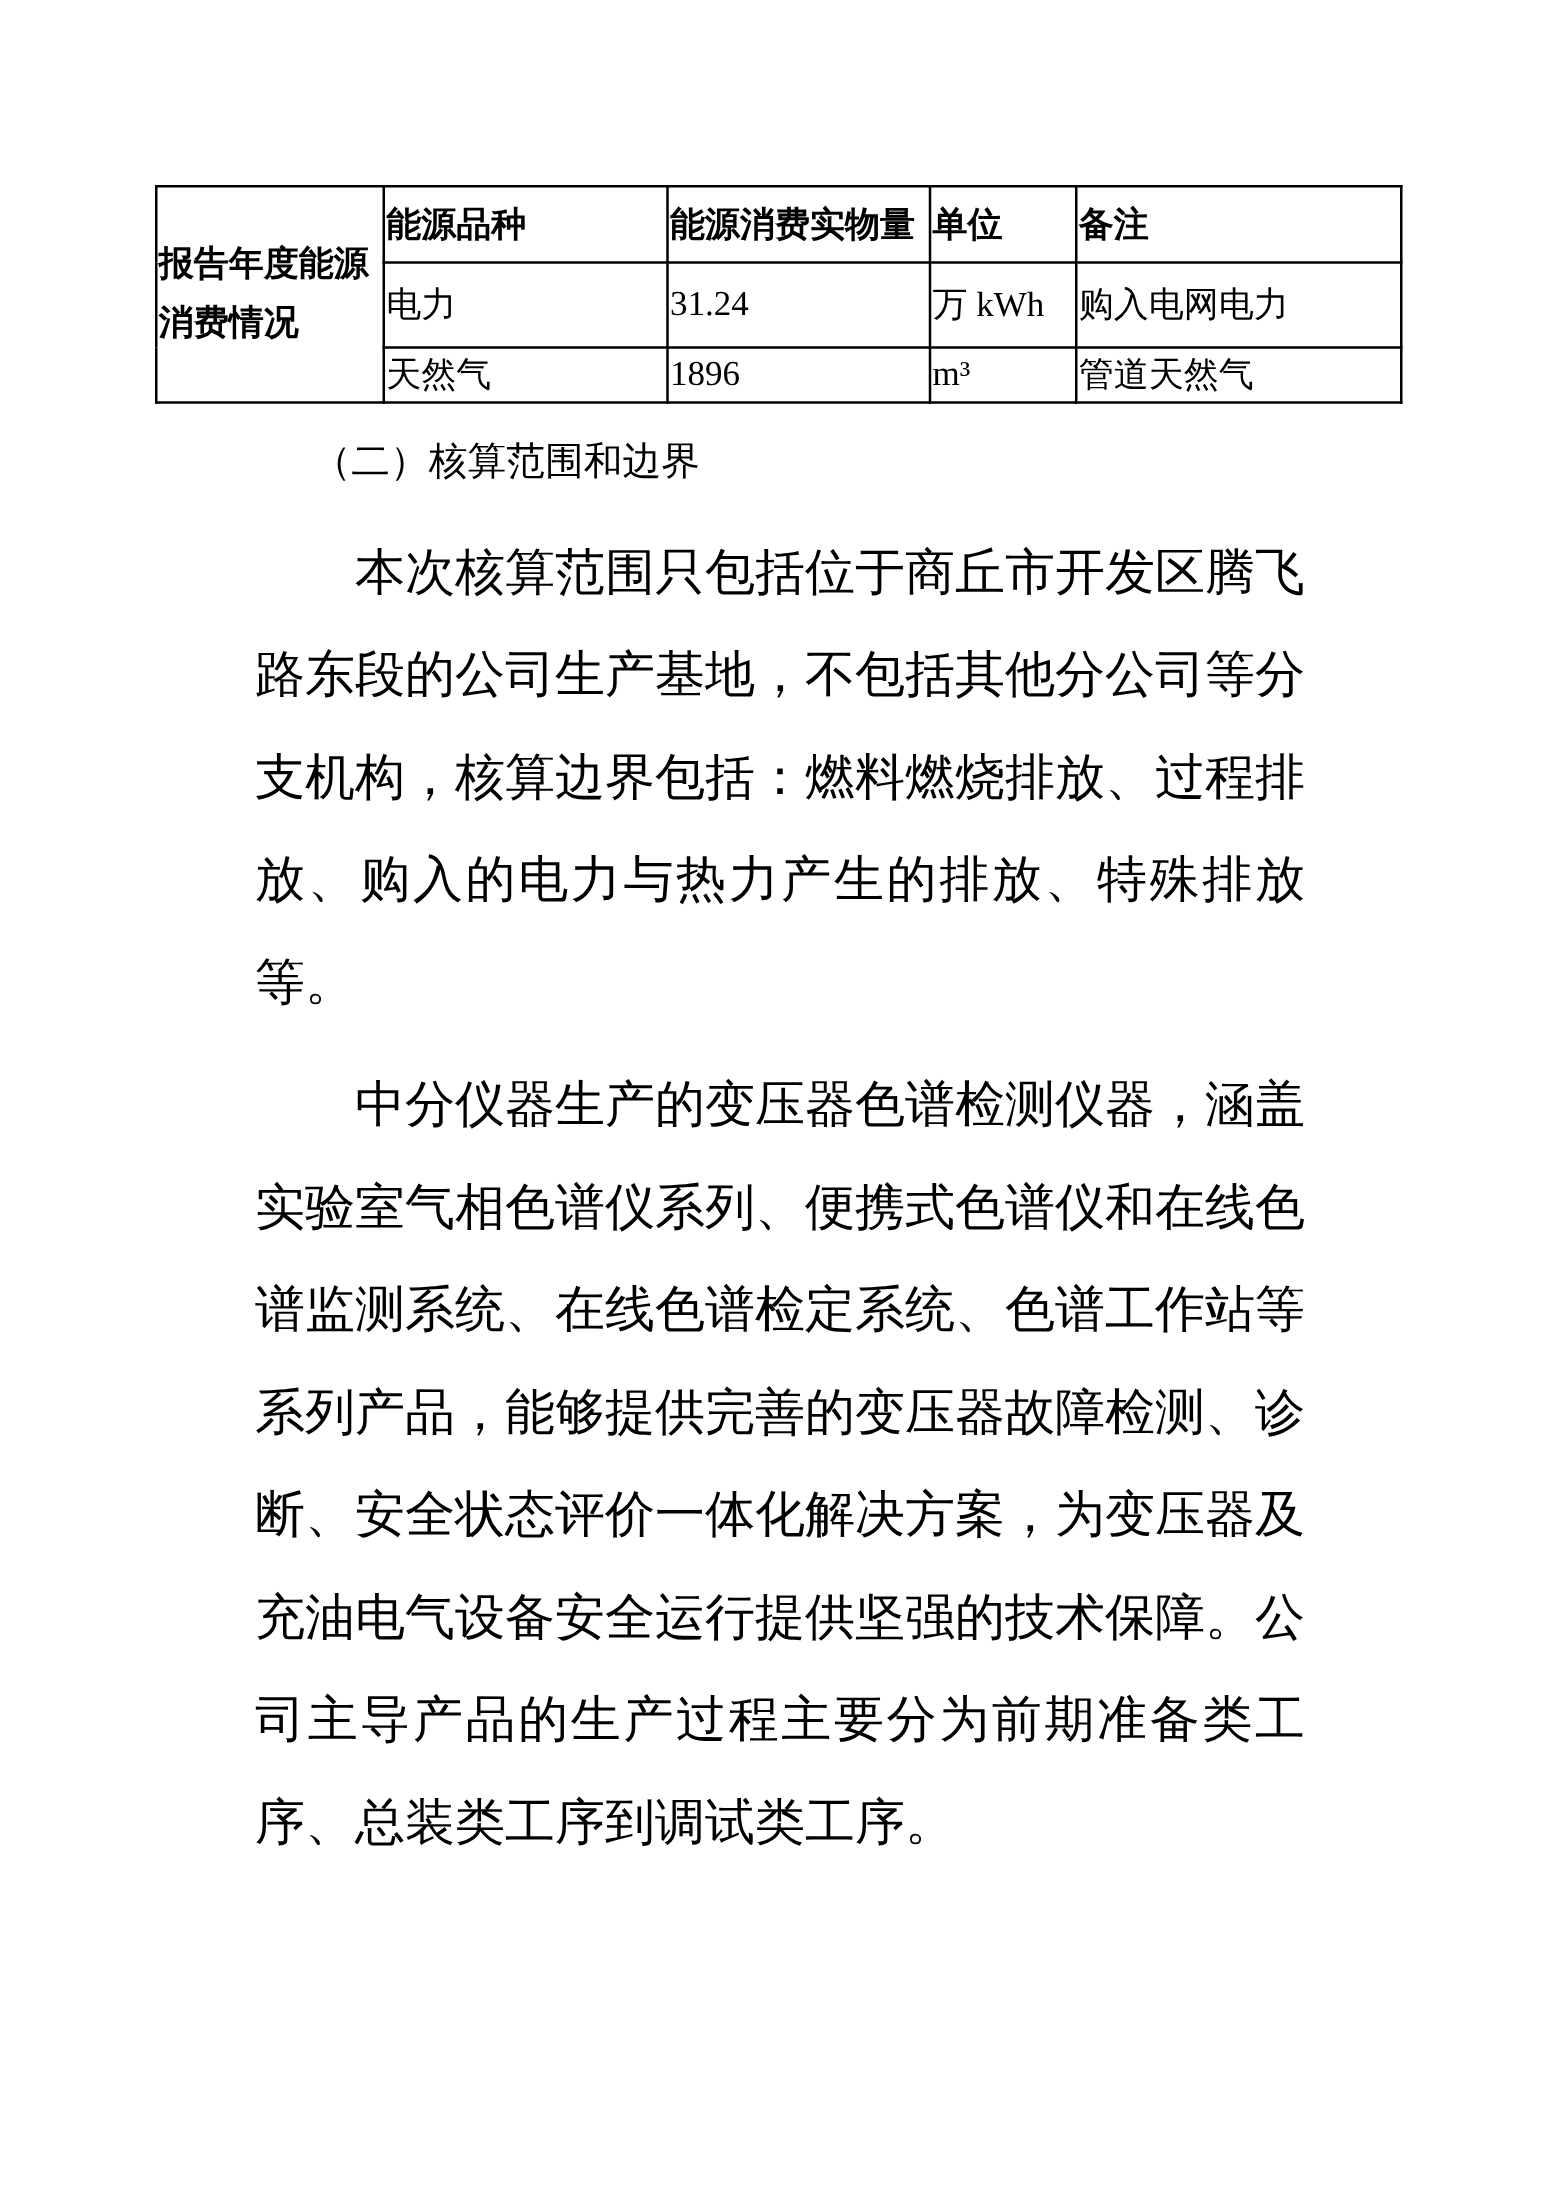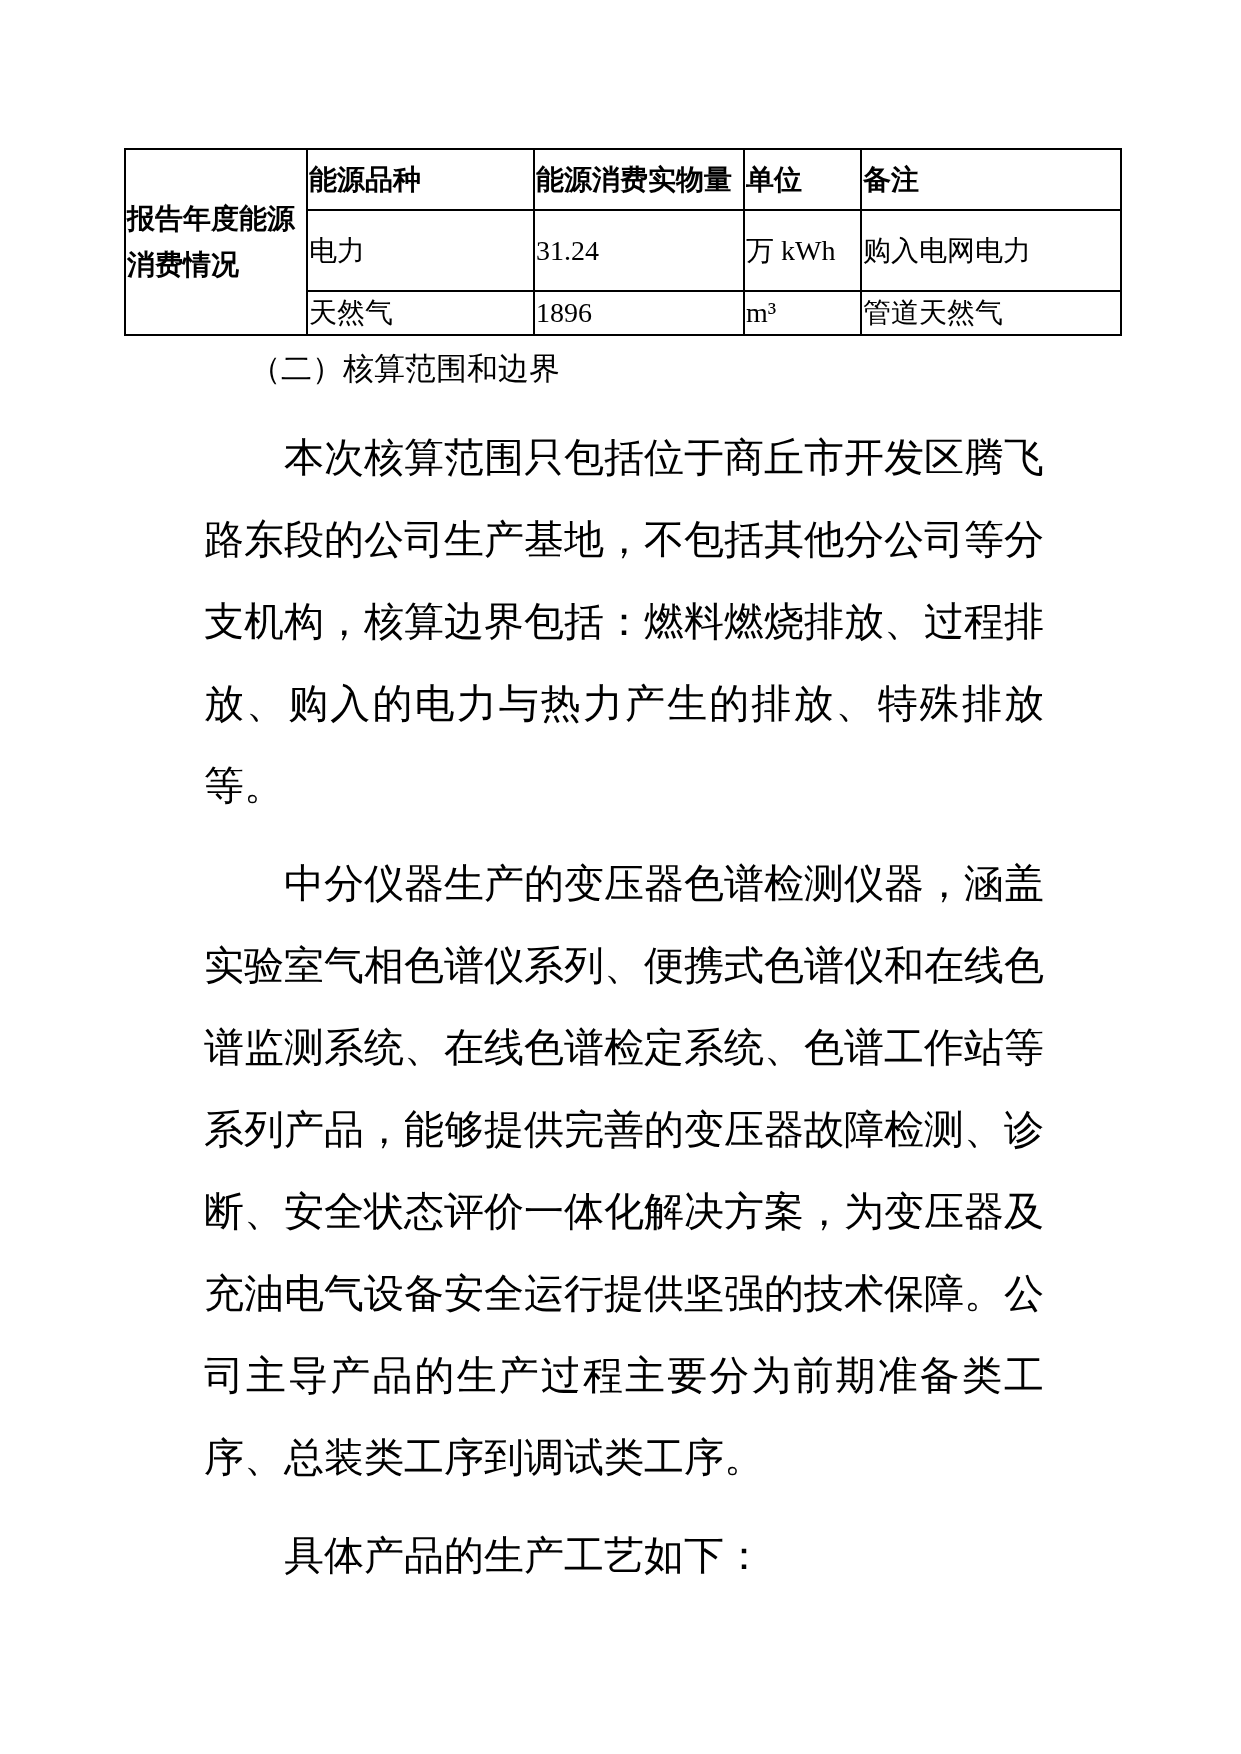--- a/index.html
+++ b/index.html
@@ -34,21 +34,21 @@
   }
   table.energy-table th {
     font-weight: bold;
   }
   td.row-label {
     font-weight: bold;
     line-height: 1.65;
     padding: 0 18px;
   }
   tr.hdr-row  { height: 61px; }
-  tr.data-row-1 { height: 81px; }
+  tr.data-row-1 { height: 68px; }
   tr.data-row-2 { height: 44px; }
   .content {
     position: absolute;
     left: 188px;
     top: 336px;
     width: 872px;
   }
   .content h3 {
     margin: 0;
     font-size: 31px;
@@ -98,16 +98,15 @@
         <td>管道天然气</td>
       </tr>
     </tbody>
   </table>
 
   <div class="content">
     <h3>（二）核算范围和边界</h3>
     <p>本次核算范围只包括位于商丘市开发区腾飞路东段的公司生产基地，不包括其他分公司等分支机构，核算边界包括：燃料燃烧排放、过程排放、购入的电力与热力产生的排放、特殊排放等。</p>
 
     <p>中分仪器生产的变压器色谱检测仪器，涵盖实验室气相色谱仪系列、便携式色谱仪和在线色谱监测系统、在线色谱检定系统、色谱工作站等系列产品，能够提供完善的变压器故障检测、诊断、安全状态评价一体化解决方案，为变压器及充油电气设备安全运行提供坚强的技术保障。公司主导产品的生产过程主要分为前期准备类工序、总装类工序到调试类工序。</p>
-    <p>具体产品的生产工艺如下：</p>
   </div>
 
 </div>
 
 </body></html>

